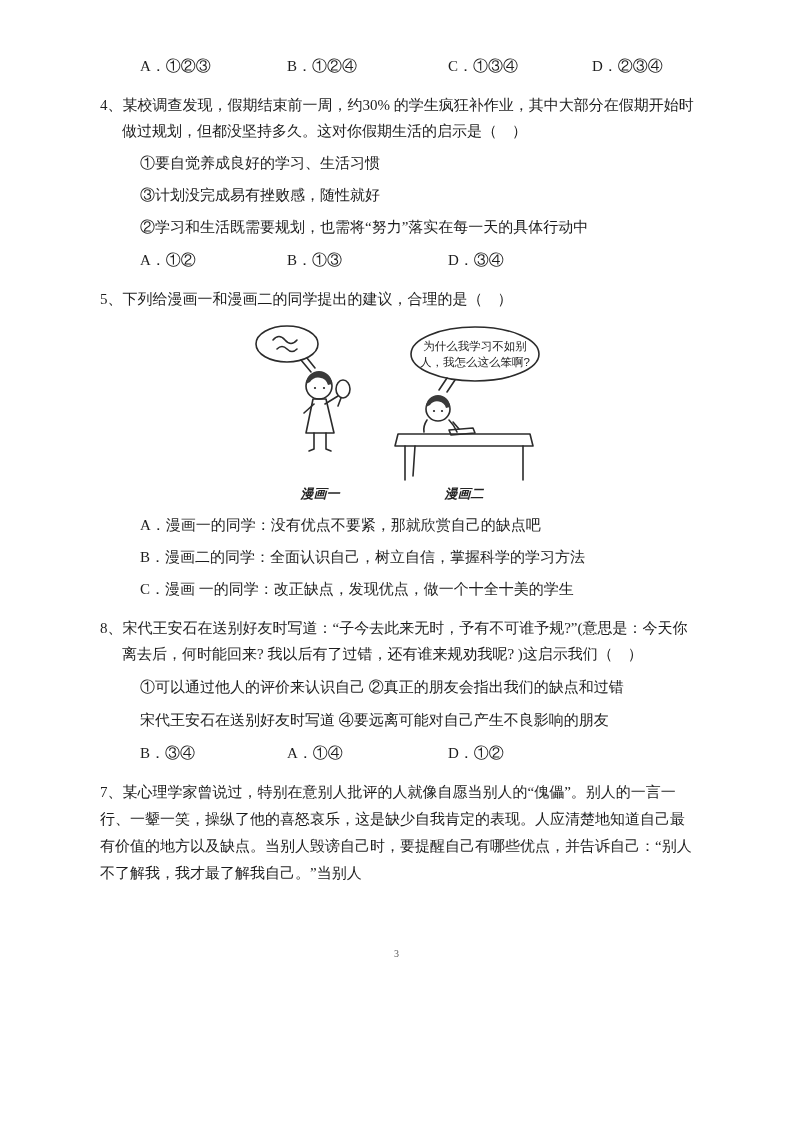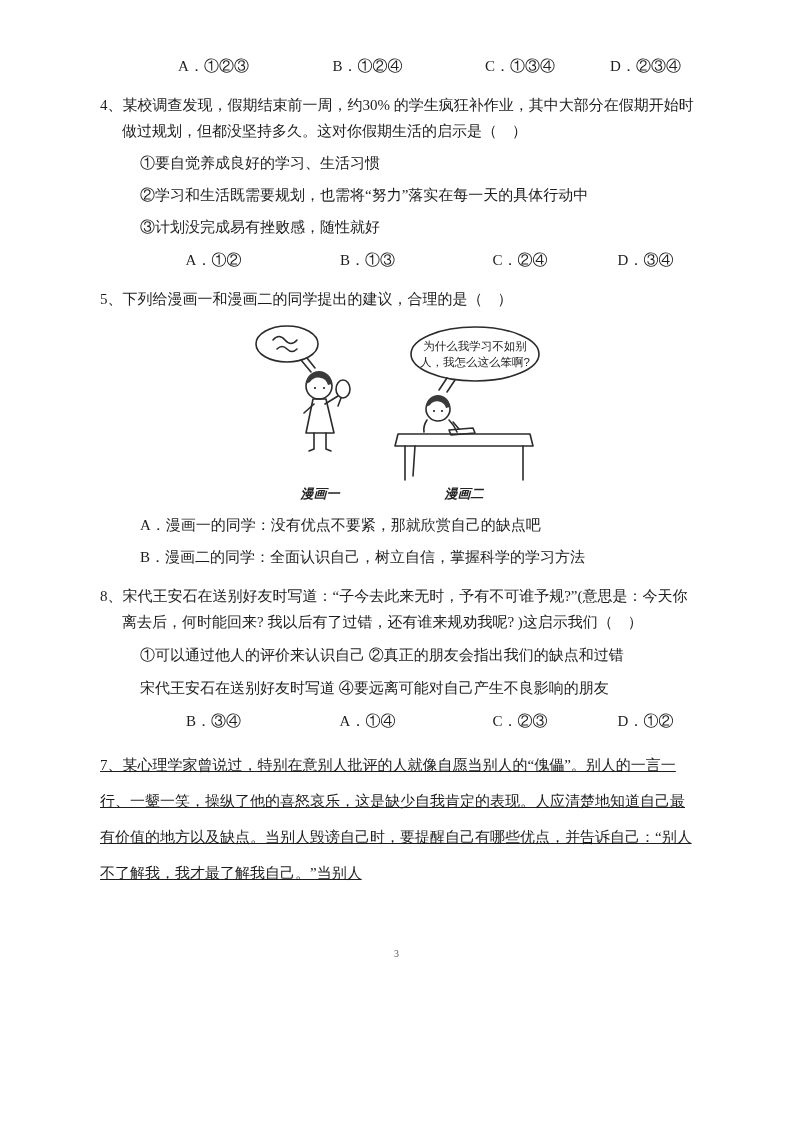--- a/index.html
+++ b/index.html
@@ -10,24 +10,23 @@
     color:#1d1d1d; font-size:15px;
     position:relative; overflow:hidden;
   }
   .page { padding:46px 94px 0 100px; position:relative; height:100%; }
 
   .answer-row {
     display:grid;
     grid-template-columns:147px 161px 144px 1fr;
     margin:7px 0 0 40px;
     line-height:26px;
-    text-align:center;
   }
   .stem { line-height:26px; padding-left:22px; text-indent:-22px; margin-top:13px; }
-  .flat  { line-height:36px; margin-top:13px;text-decoration:underline; }
+  .flat  { line-height:27px; margin-top:13px; }
   .opt   { line-height:26px; margin:6px 0 0 40px; }
   .numline { line-height:26px; margin:7px 0 0 40px; }
 
   .cartoon-wrap { width:330px; margin:4px auto 0 auto; }
   .cartoon-wrap svg { display:block; }
   svg .ln { stroke:#2b2b2b; stroke-width:1.6; fill:none; stroke-linecap:round; stroke-linejoin:round; }
   svg .fillhair { fill:#3a3a3a; stroke:none; }
   svg .btxt { font-family:"Liberation Sans","DejaVu Sans",sans-serif; font-size:11.5px; fill:#222; text-anchor:middle; }
   svg .lbl { font-family:"Liberation Sans","DejaVu Sans",sans-serif; font-size:13px; font-weight:bold; fill:#222; text-anchor:middle; font-style:italic; }
 
@@ -43,26 +42,25 @@
 
   <div class="answer-row">
     <span>A．①②③</span>
     <span>B．①②④</span>
     <span>C．①③④</span>
     <span>D．②③④</span>
   </div>
 
   <p class="stem">4、某校调查发现，假期结束前一周，约30% 的学生疯狂补作业，其中大部分在假期开始时做过规划，但都没坚持多久。这对你假期生活的启示是（　）</p>
   <p class="opt">①要自觉养成良好的学习、生活习惯</p>
+  <p class="opt">③计划没完成易有挫败感，随性就好</p>
   <p class="opt">②学习和生活既需要规划，也需将“努力”落实在每一天的具体行动中</p>
-  <p class="opt">③计划没完成易有挫败感，随性就好</p>
   <div class="answer-row">
     <span>A．①②</span>
     <span>B．①③</span>
-    <span>C．②④</span>
     <span>D．③④</span>
   </div>
 
   <p class="stem">5、下列给漫画一和漫画二的同学提出的建议，合理的是（　）</p>
 
   <div class="cartoon-wrap">
     <svg width="330" height="190" viewBox="0 0 330 190">
 
       <g>
 
@@ -104,27 +102,27 @@
         <path class="ln" d="M218,106 L224,113"></path>
       </g>
 
       <text class="lbl" x="85" y="182">漫画一</text>
       <text class="lbl" x="229" y="182">漫画二</text>
     </svg>
   </div>
 
   <p class="opt">A．漫画一的同学：没有优点不要紧，那就欣赏自己的缺点吧</p>
   <p class="opt">B．漫画二的同学：全面认识自己，树立自信，掌握科学的学习方法</p>
+  <p class="opt">C．漫画 一的同学：改正缺点，发现优点，做一个十全十美的学生</p>
 
   <p class="stem">8、宋代王安石在送别好友时写道：“子今去此来无时，予有不可谁予规?”(意思是：今天你离去后，何时能回来? 我以后有了过错，还有谁来规劝我呢? )这启示我们（　）</p>
   <p class="numline">①可以通过他人的评价来认识自己 ②真正的朋友会指出我们的缺点和过错</p>
   <p class="numline">宋代王安石在送别好友时写道 ④要远离可能对自己产生不良影响的朋友</p>
   <div class="answer-row">
     <span>B．③④</span>
     <span>A．①④</span>
-    <span>C．②③</span>
     <span>D．①②</span>
   </div>
 
   <p class="flat">7、某心理学家曾说过，特别在意别人批评的人就像自愿当别人的“傀儡”。别人的一言一行、一颦一笑，操纵了他的喜怒哀乐，这是缺少自我肯定的表现。人应清楚地知道自己最有价值的地方以及缺点。当别人毁谤自己时，要提醒自己有哪些优点，并告诉自己：“别人不了解我，我才最了解我自己。”当别人</p>
 
   <div class="page-number">3</div>
 </div>
 
 </body></html>

